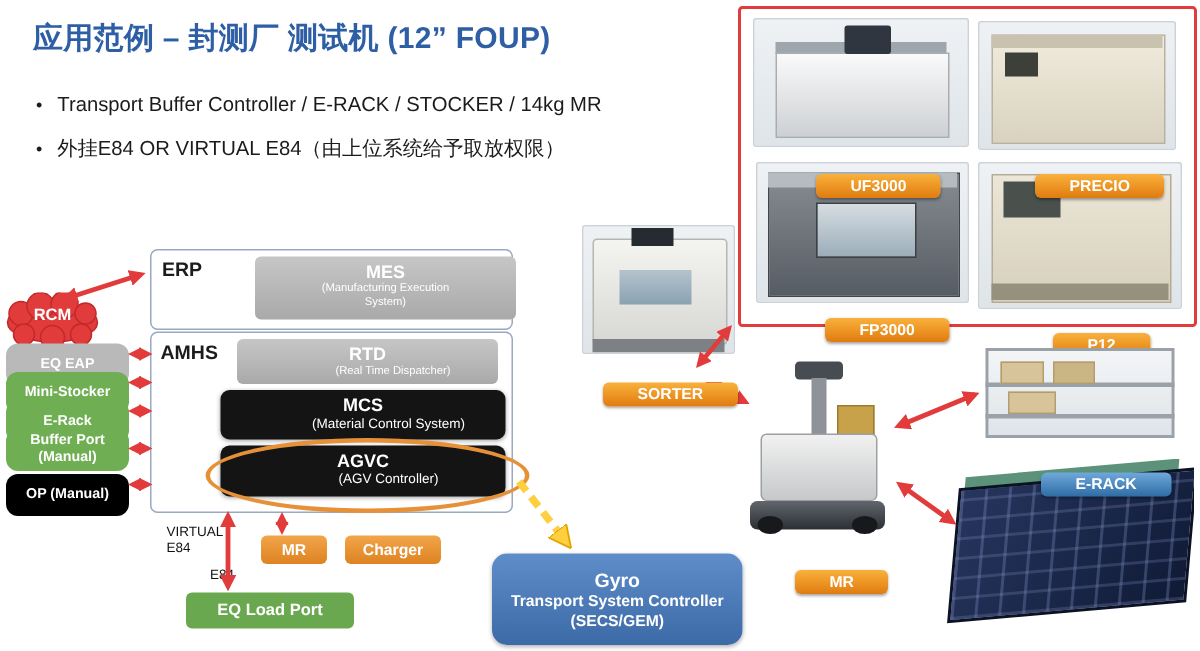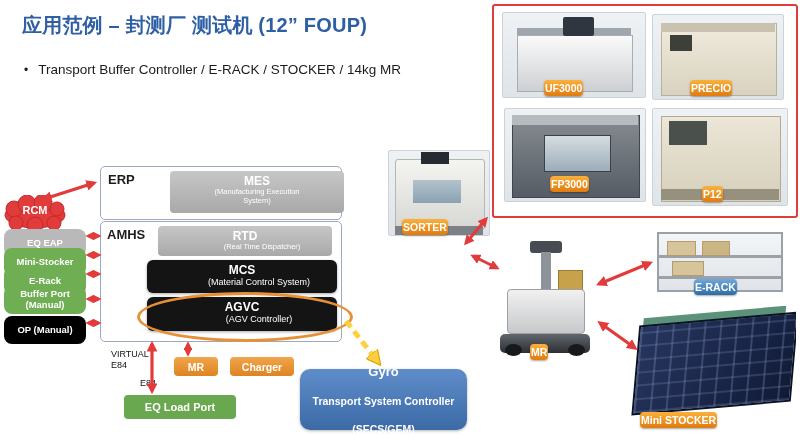--- a/index.html
+++ b/index.html
@@ -33,23 +33,23 @@
   .n-gray{background:#b9b9b9}.n-green{background:#6fae53}.n-teal{background:#000000}
 
   
   .orangebox{position:absolute;background:linear-gradient(#f2a54a,#dd8322);color:#fff;font-weight:bold;
              font-size:10.5px;text-align:center;border-radius:4px;display:flex;align-items:center;justify-content:center;z-index:2;}
   .greenbox{position:absolute;background:#6aa84f;color:#fff;font-weight:bold;font-size:11px;text-align:center;
             border-radius:4px;display:flex;align-items:center;justify-content:center;z-index:2;}
   .tinytext{position:absolute;font-size:9px;color:#111;line-height:1.25;z-index:2;}
 
   
-  .gyro{position:absolute;left:300px;top:369px;width:167px;height:61px;border-radius:10px;
+  .gyro{position:absolute;left:328px;top:369px;width:167px;height:61px;border-radius:10px;
         background:linear-gradient(#5e8dc9,#3c6aa6);color:#fff;text-align:center;z-index:6;
-        display:flex;flex-direction:column;justify-content:center;gap:16px;box-shadow:0 1px 3px rgba(0,0,0,.3);}
+        display:flex;flex-direction:column;justify-content:center;gap:1px;box-shadow:0 1px 3px rgba(0,0,0,.3);}
   .gyro .g1{font-size:13px;font-weight:bold}
   .gyro .g2,.gyro .g3{font-size:10.5px;font-weight:bold}
 
   
   .gallery{position:absolute;left:492px;top:4px;width:302px;height:210px;border:2.5px solid #e23b3b;border-radius:3px;background:#fff;z-index:1;}
 
   
   .ph{position:absolute;background:linear-gradient(#eef2f5,#dfe4e8);border:1px solid #ccd2d8;overflow:hidden;border-radius:2px;z-index:2;}
   .nobg{background:transparent;border:none;}
   .part{position:absolute;}
@@ -84,33 +84,34 @@
   .erk .m-bx3{left:14%;top:50%;width:22%;height:19%;background:#d8c49a;border:1px solid #b49c6e;}
   .ms .m-rack{left:3%;top:12%;width:94%;height:76%;
       background-image:repeating-linear-gradient(90deg,rgba(140,160,210,.28) 0 2px,transparent 2px 16px),
                        repeating-linear-gradient(0deg,rgba(140,160,210,.22) 0 2px,transparent 2px 13px),
                        linear-gradient(120deg,#27365f,#101a36);
       border:2px solid #0b1226;transform:rotate(-5deg) skewX(-10deg);}
   .ms .m-glow{left:8%;top:5%;width:86%;height:11%;background:#3f7f63;opacity:.85;transform:rotate(-5deg) skewX(-10deg);}
 
   
   .pill{position:absolute;z-index:6;color:#fff;font-weight:bold;font-size:10.5px;text-align:center;
-        border-radius:4px;padding:2px 1px;background:linear-gradient(#f9b13c,#e07b10);
-        box-shadow:0 1px 2px rgba(0,0,0,.35);white-space:nowrap;}
+        border-radius:4px;padding:2px 23px;background:linear-gradient(#f9b13c,#e07b10);
+        box-shadow:0 1px 2px rgba(0,0,0,.35);white-space:nowrap;margin-top:36px;}
   .pill-blue{background:linear-gradient(#6fa8dc,#2e6da4);}
 
   .overlay{position:absolute;left:0;top:0;z-index:4;pointer-events:none;}
 </style>
 </head>
 <body>
 
 <div class="slide">
 
   <div class="title">应用范例 – 封测厂 测试机 (12” FOUP)</div>
   <div class="bullet b1">Transport Buffer Controller / E-RACK / STOCKER / 14kg MR</div>
+  <div class="bullet b2">外挂E84 OR VIRTUAL E84（由上位系统给予取放权限）</div>
 
   <div class="frame" style="left:100px;top:166px;width:240px;height:52px;"></div>
   <div class="frame-label" style="left:108px;top:172px;">ERP</div>
   <div class="graybox mes-box" style="left:158px;top:171px;width:174px;height:42px;margin-left:12px;">
     <div class="bx-title">MES</div>
     <div class="bx-sub">(Manufacturing Execution System)</div>
   </div>
 
   <div class="frame" style="left:100px;top:221px;width:240px;height:119px;"></div>
   <div class="frame-label" style="left:107px;top:227px;">AMHS</div>

